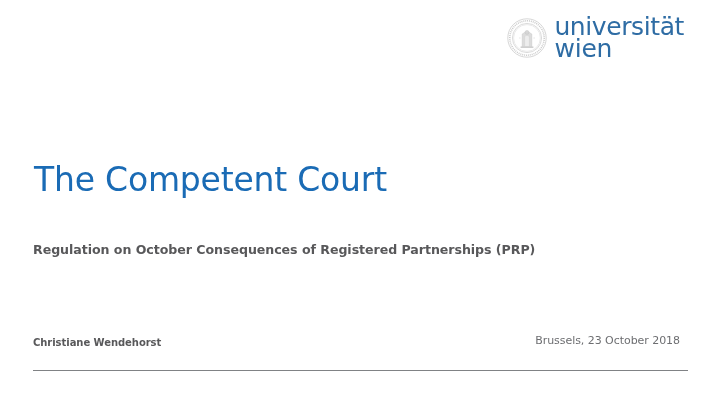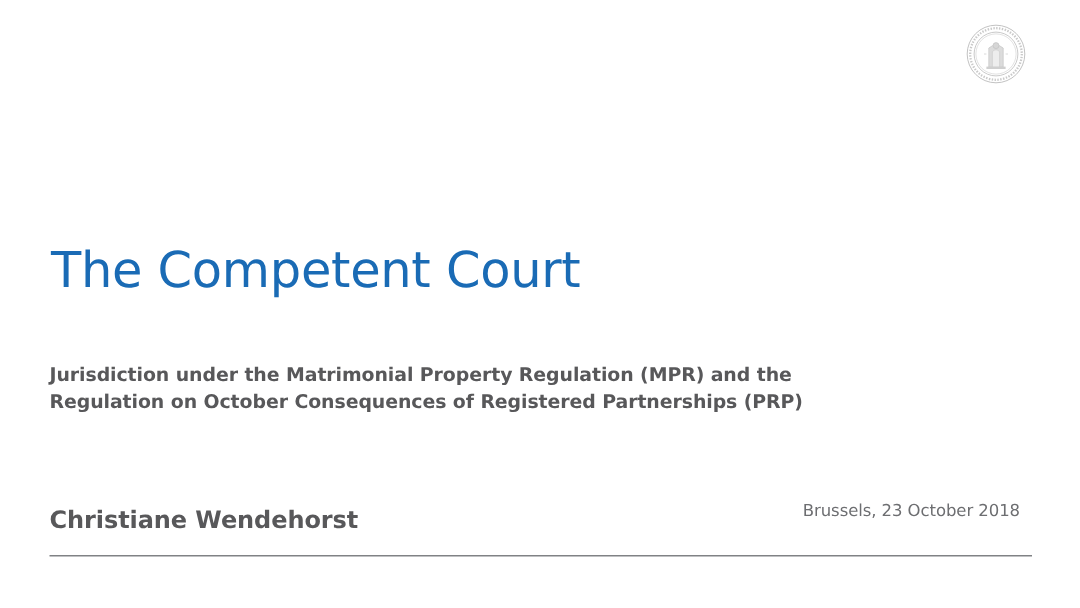--- a/index.html
+++ b/index.html
@@ -79,21 +79,21 @@
     display: block;
     white-space: nowrap;
   }
 
   
   .author {
     position: absolute;
     left: 33px;
     top: 337px;
     font-family: "DejaVu Sans", sans-serif;
-    font-size: 16px;
+    font-size: 10px;
     font-weight: bold;
     color: #58585A;
     letter-spacing: -0.05px;
     white-space: nowrap;
   }
   .event-date {
     position: absolute;
     right: 40px;
     top: 334px;
     font-family: "DejaVu Sans", sans-serif;
@@ -125,26 +125,29 @@
       <circle cx="50" cy="50" r="48" fill="none" stroke="#BFBFBF" stroke-width="1.6"></circle>
       <circle cx="50" cy="50" r="43" fill="none" stroke="#C9C9C9" stroke-width="3.8" stroke-dasharray="2.4 2.4"></circle>
       <circle cx="50" cy="50" r="36.5" fill="none" stroke="#BFBFBF" stroke-width="1.4"></circle>
       <circle cx="50" cy="50" r="33.5" fill="none" stroke="#D2D2D2" stroke-width="1.1"></circle>
       <path d="M38 72 L38 40 Q50 30 62 40 L62 72 Z" fill="#DCDCDC" stroke="#C2C2C2" stroke-width="1.1"></path>
       <path d="M44 72 L44 46 Q50 40 56 46 L56 72 Z" fill="#EDEDED" stroke="#C8C8C8" stroke-width="0.9"></path>
       <circle cx="50" cy="36" r="5" fill="#D6D6D6" stroke="#BEBEBE" stroke-width="1"></circle>
       <rect x="34" y="71" width="32" height="4" fill="#CFCFCF"></rect>
       <path d="M30 50 L34 50 M66 50 L70 50" stroke="#CCCCCC" stroke-width="1.2"></path>
     </svg>
+    <div class="logo-wordmark">
+      <span class="wm-line1">universität</span>
+      <span class="wm-line2">wien</span>
+    </div>
   </div>
 
   <div class="title">The Competent Court</div>
 
   <div class="subtitle">
-    <span class="sub-line">Jurisdiction under the Matrimonial Property Regulation (MPR) and the</span>
     <span class="sub-line">Regulation on October Consequences of Registered Partnerships (PRP)</span>
   </div>
 
   <div class="author">Christiane Wendehorst</div>
   <div class="event-date">Brussels, 23 October 2018</div>
 
   <div class="bottom-rule"></div>
 
 </div>
 

